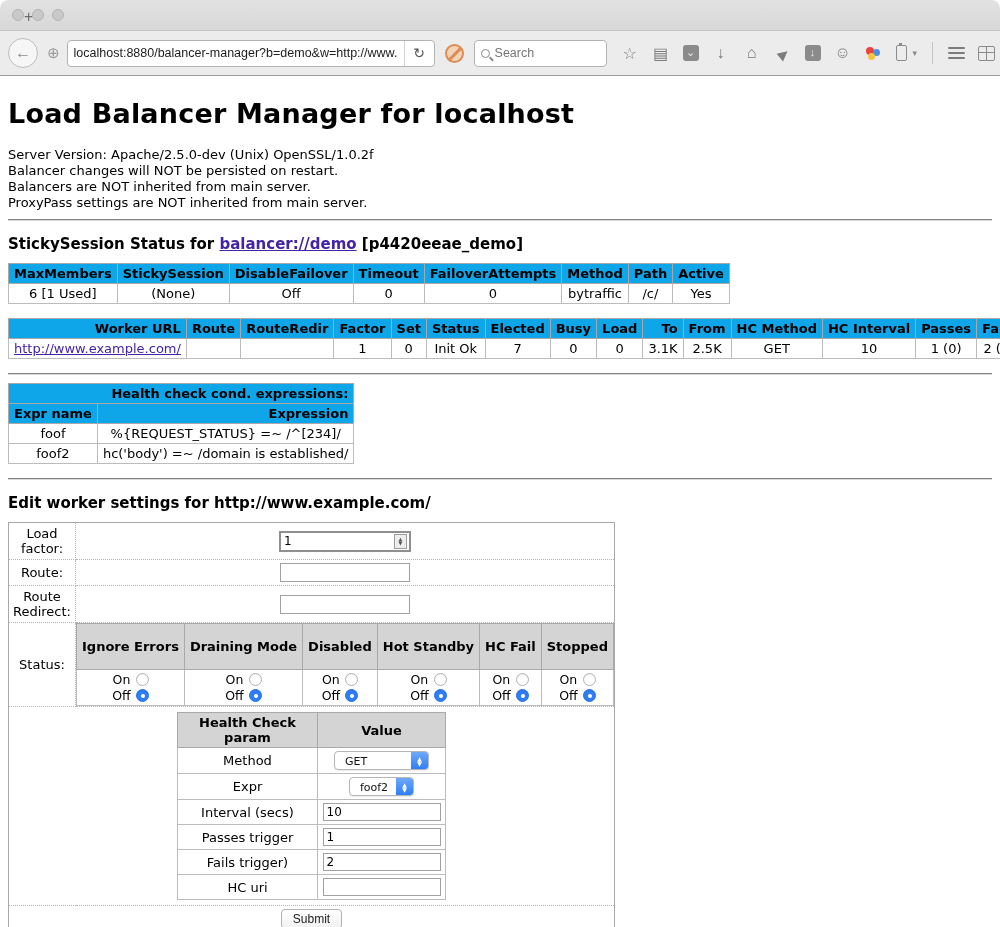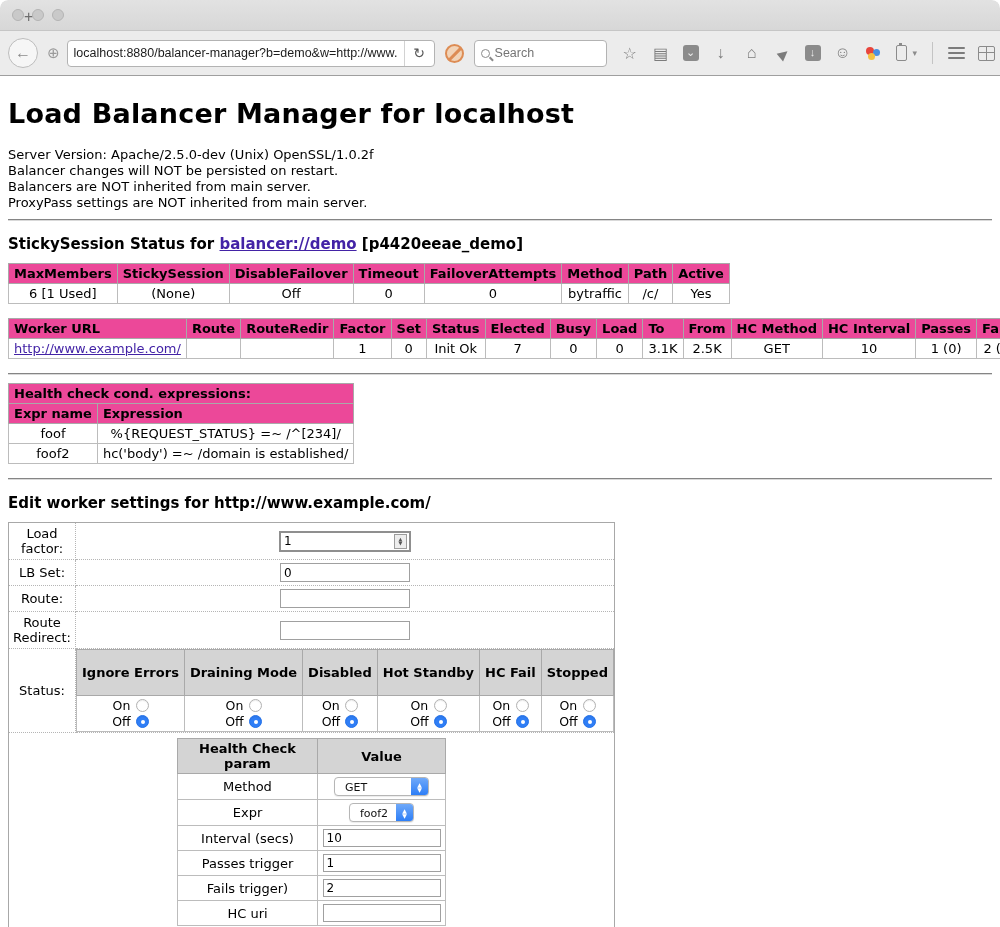--- a/index.html
+++ b/index.html
@@ -79,21 +79,21 @@
 
   
   .page { padding: 0 8px; font-size:13px; }
   h1.title { font-size:27px; font-weight:bold; margin:22px 0 18px 0; letter-spacing:0.2px; }
   .info p { line-height:16px; font-size:13px; }
   hr.rule { border:none; border-top:2px groove #d9d9d9; margin:8px 0; }
   h3.sub { font-size:15px; font-weight:bold; margin:14px 0 10px 0; }
   h3.sub a, .worker-link { color:#4323a6; text-decoration:underline; }
 
   table.grid { border-collapse:collapse; border:1px solid #8f8f8f; margin:4px 0 14px 0; background:#fff; }
-  table.grid th { background:#ec4899; font-weight:bold; padding:2px 5px; border:1px solid #a9a9a9; font-size:13px; text-align:left; white-space:nowrap; }
+  table.grid th { background:#0ea5e9; font-weight:bold; padding:2px 5px; border:1px solid #a9a9a9; font-size:13px; text-align:right; white-space:nowrap; }
   table.grid td { padding:2px 5px; border:1px solid #bcbcbc; font-size:13px; text-align:center; white-space:nowrap; }
   table.worker { width:960px; }
   td.left { text-align:left; }
 
   
   table.form-table { border-collapse:collapse; border:1px solid #a8a8a8; margin:8px 0 0 0; width:564px; }
   table.form-table > tbody > tr > td { border:1px dotted #b5b5b5; padding:3px 4px; font-size:13px; }
   td.lbl { width:100px; text-align:center; }
   td.ctl { text-align:center; }
   input.tfield { width:130px; height:19px; border:1px solid #a0a0a0; font-size:12px; padding:0 3px; font-family:"DejaVu Sans", sans-serif; background:#fff; }
@@ -292,24 +292,20 @@
       <tr>
         <td class="lbl">Load factor:</td>
         <td class="ctl">
           <span class="numwrap">
             <input value="1" style="">
             <span class="numstep">▲<br>▼</span>
           </span>
         </td>
       </tr>
       <tr>
-        <td class="lbl">LB Set:</td>
-        <td class="ctl"><input class="tfield" value="0" style=""></td>
-      </tr>
-      <tr>
         <td class="lbl">Route:</td>
         <td class="ctl"><input class="tfield" value="" style=""></td>
       </tr>
       <tr>
         <td class="lbl">Route Redirect:</td>
         <td class="ctl"><input class="tfield" value="" style=""></td>
       </tr>
       <tr>
         <td class="lbl">Status:</td>
         <td>

